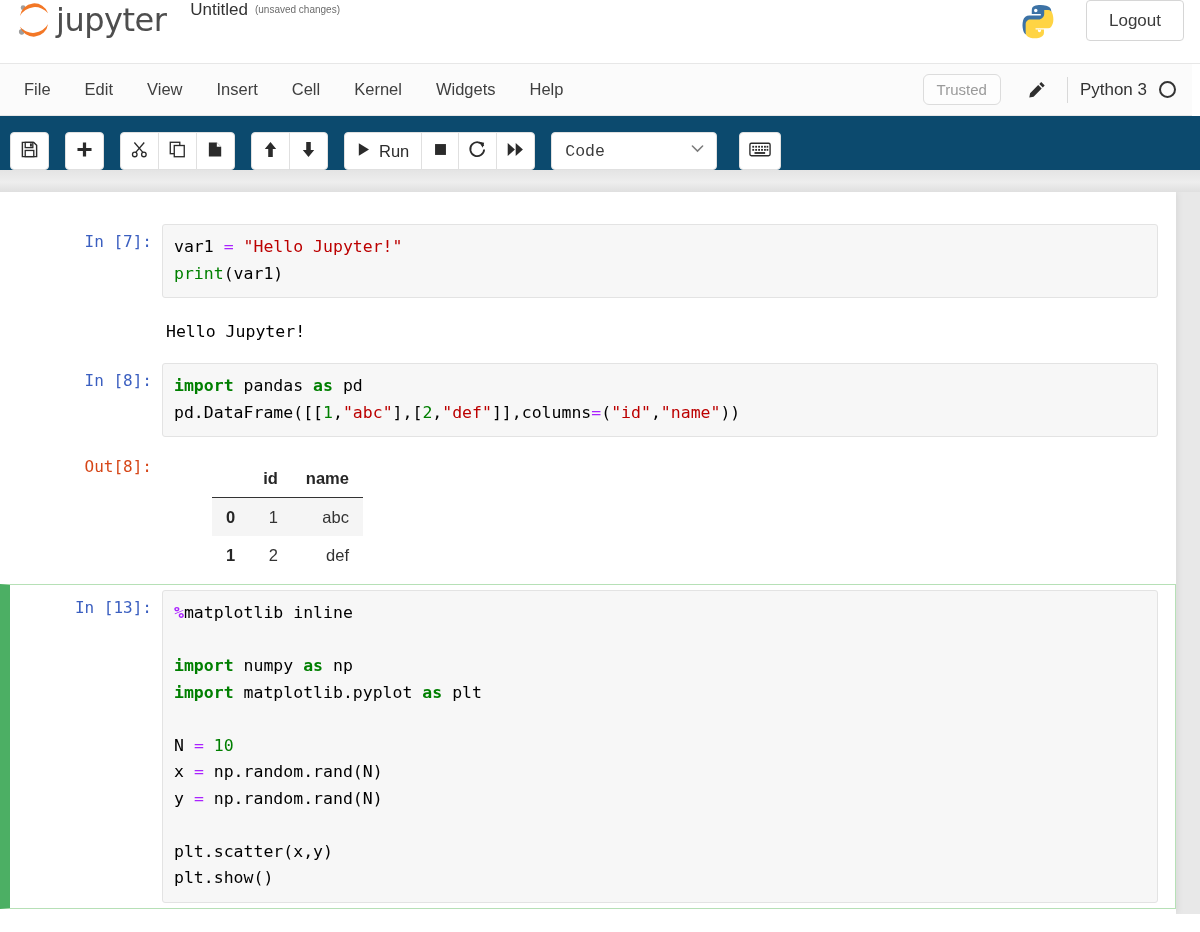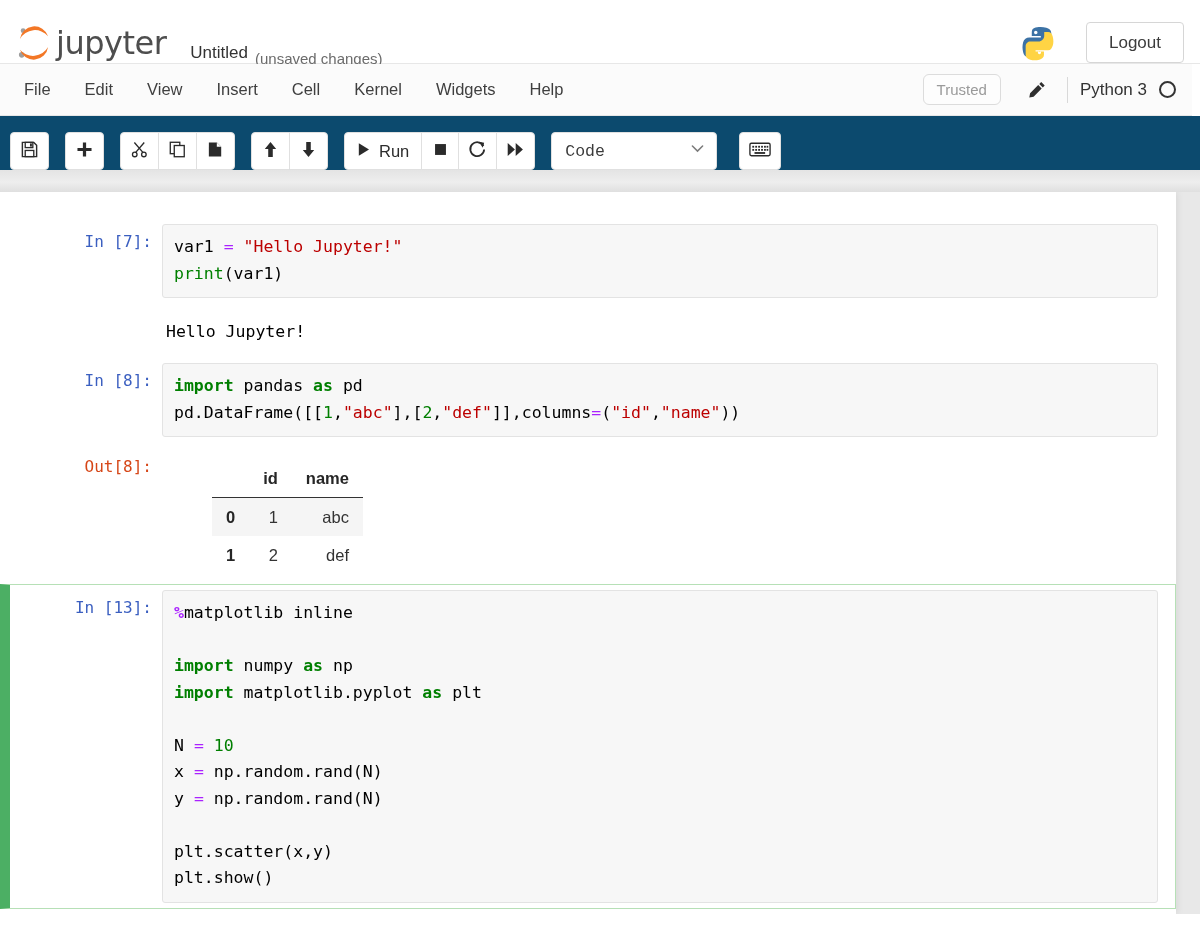--- a/index.html
+++ b/index.html
@@ -12,42 +12,42 @@
     -webkit-font-smoothing: antialiased;
   }
 
   
   .header {
     height: 64px;
     width: 1200px;
     background: #ffffff;
     border-bottom: 1px solid #e7e7e7;
     display: flex;
-    align-items: flex-end;
+    align-items: flex-start;
     padding: 0 16px 0 14px;
     position: relative;
   }
   .logo-wrap { display: flex; align-items: center; gap: 0px; }
   .logo-mark { width: 40px; height: 40px; display: block; }
   .logo-text {
     font-size: 32px;
     color: #4e4e4e;
     font-family: "DejaVu Sans", sans-serif;
     font-weight: 400;
     letter-spacing: -0.5px;
     margin-left: 2px;
   }
   .nb-title {
     font-size: 17px;
     color: #333333;
     margin-left: 24px;
     font-family: "Liberation Sans", sans-serif;
   }
   .nb-status {
-    font-size: 15px;
+    font-size: 10px;
     color: #6b6b6b;
     margin-left: 7px;
     position: relative;
     top: 4px;
   }
   .header-right {
     margin-left: auto;
     display: flex;
     align-items: center;
     gap: 26px;

